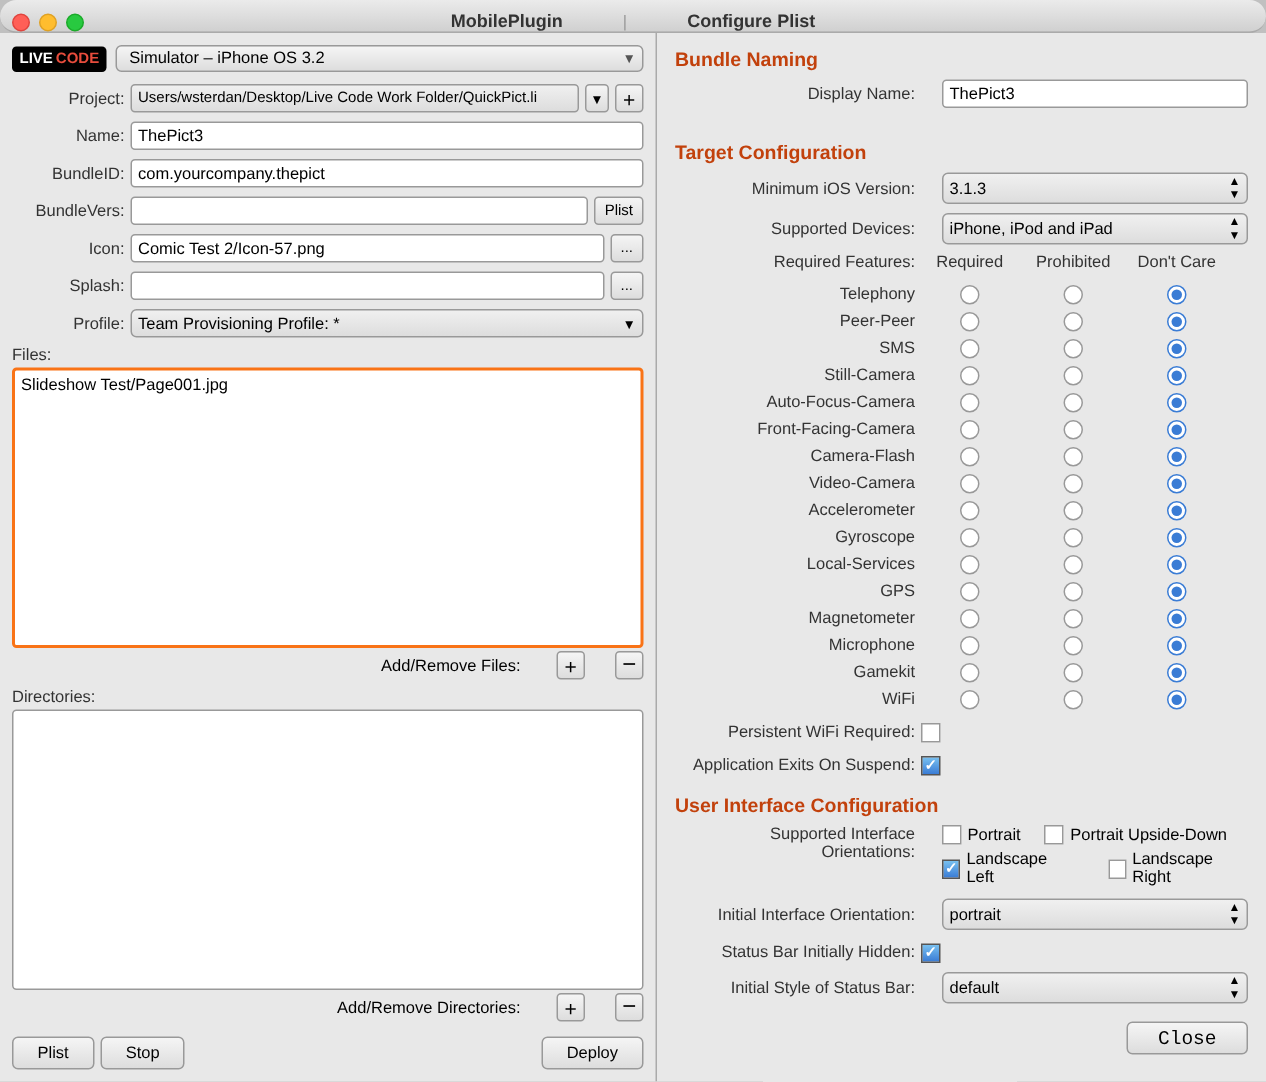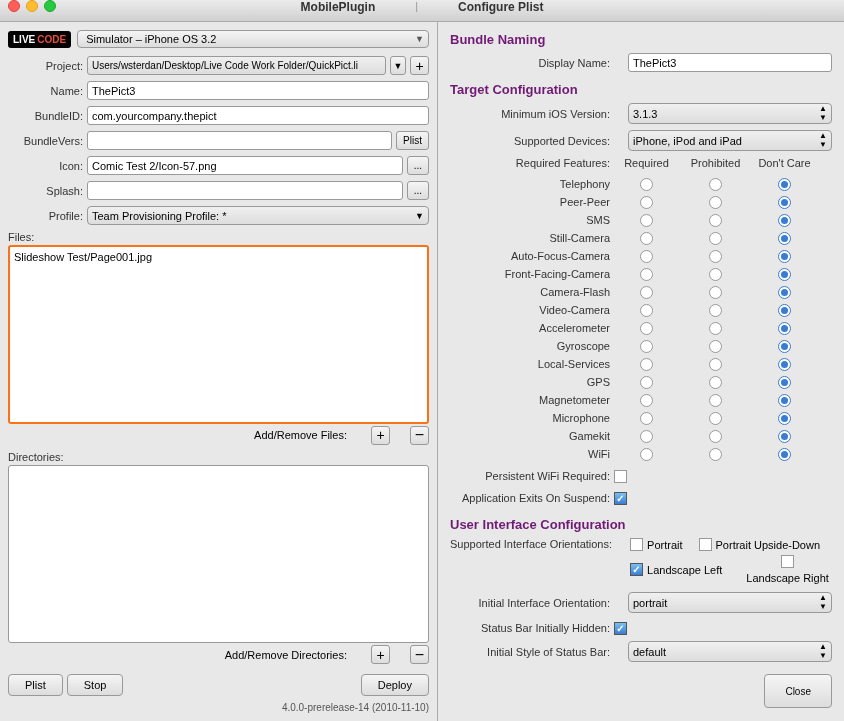--- a/index.html
+++ b/index.html
@@ -8,26 +8,27 @@
       font-size: 11px;
       background: #c0c0c0;
       width: 844px;
       height: 721px;
       overflow: hidden;
     }
 
     
     .title-bar {
       display: flex;
-      align-items: flex-start;
+      align-items: flex-end;
       justify-content: center;
       background: linear-gradient(to bottom, #ebebeb, #d0d0d0);
       border-bottom: 1px solid #aaa;
       height: 22px;
       position: relative;
+      border-radius: 11px;
     }
     .traffic-lights {
       position: absolute;
       left: 8px;
       display: flex;
       gap: 6px;
       align-items: center;
     }
     .light {
       width: 12px;
@@ -277,21 +278,21 @@
       padding: 10px 12px;
       display: flex;
       flex-direction: column;
       gap: 4px;
       overflow-y: auto;
     }
 
     .section-title {
       font-size: 13px;
       font-weight: bold;
-      color: #701a75;
+      color: #c2410c;
       margin-bottom: 2px;
     }
 
     .right-form-row {
       display: flex;
       align-items: center;
       gap: 18px;
       margin-bottom: 2px;
     }
     .right-label {
@@ -418,29 +419,30 @@
       gap: 4px;
       height: 18px;
     }
     .orientation-item {
       display: flex;
       align-items: center;
       gap: 4px;
       font-size: 11px;
     }
     .close-btn {
-      height: 34px;
+      height: 22px;
       padding: 0 20px;
-      font-size: 10px;
+      font-size: 13px;
       border: 1px solid #999;
       border-radius: 4px;
       background: linear-gradient(to bottom, #f5f5f5, #ddd);
       cursor: pointer;
       align-self: flex-end;
       margin-top: auto;
+      font-family: Liberation Mono, monospace;
     }
 
     .bottom-row {
       display: flex;
       justify-content: flex-end;
       margin-top: 6px;
     }
   </style>
 </head>
 <body>
@@ -540,33 +542,32 @@
       </div>
     </div>
 
     <div style="display:flex; justify-content:space-between; align-items:center; margin-top:4px;">
       <div class="btn-group">
         <button class="btn-main">Plist</button>
         <button class="btn-main">Stop</button>
       </div>
       <button class="btn-deploy">Deploy</button>
     </div>
-    <div class="version-text">4.0.0-prerelease-14 (2010-11-10)</div>
   </div>
 
   <div class="right-panel">
 
     <div class="section-title">Bundle  Naming</div>
 
     <div class="right-form-row">
       <span class="right-label">Display Name:</span>
       <input class="right-input" type="text" value="ThePict3" style="">
     </div>
 
-    <div class="section-title" style="margin-top:4px;">Target Configuration</div>
+    <div class="section-title" style="margin-top:16px;">Target Configuration</div>
 
     <div class="right-form-row">
       <span class="right-label">Minimum iOS Version:</span>
       <div class="right-dropdown">
         <span>3.1.3</span>
         <span class="right-dropdown-arrow">
           <span class="arrow-up">▲</span>
           <span class="arrow-down">▼</span>
         </span>
       </div>
@@ -904,21 +905,21 @@
           <div class="orientation-item">
             <div class="checkbox"></div>
             <span>Portrait Upside-Down</span>
           </div>
         </div>
         <div style="display:flex; gap:16px;">
           <div class="orientation-item">
             <div class="checkbox-checked">✓</div>
             <span>Landscape Left</span>
           </div>
-          <div class="orientation-item" style="margin-left:8px;flex-direction:column;">
+          <div class="orientation-item" style="margin-left:8px;">
             <div class="checkbox"></div>
             <span>Landscape Right</span>
           </div>
         </div>
       </div>
     </div>
 
     <div class="right-form-row">
       <span class="right-label">Initial Interface Orientation:</span>
       <div class="right-dropdown">

